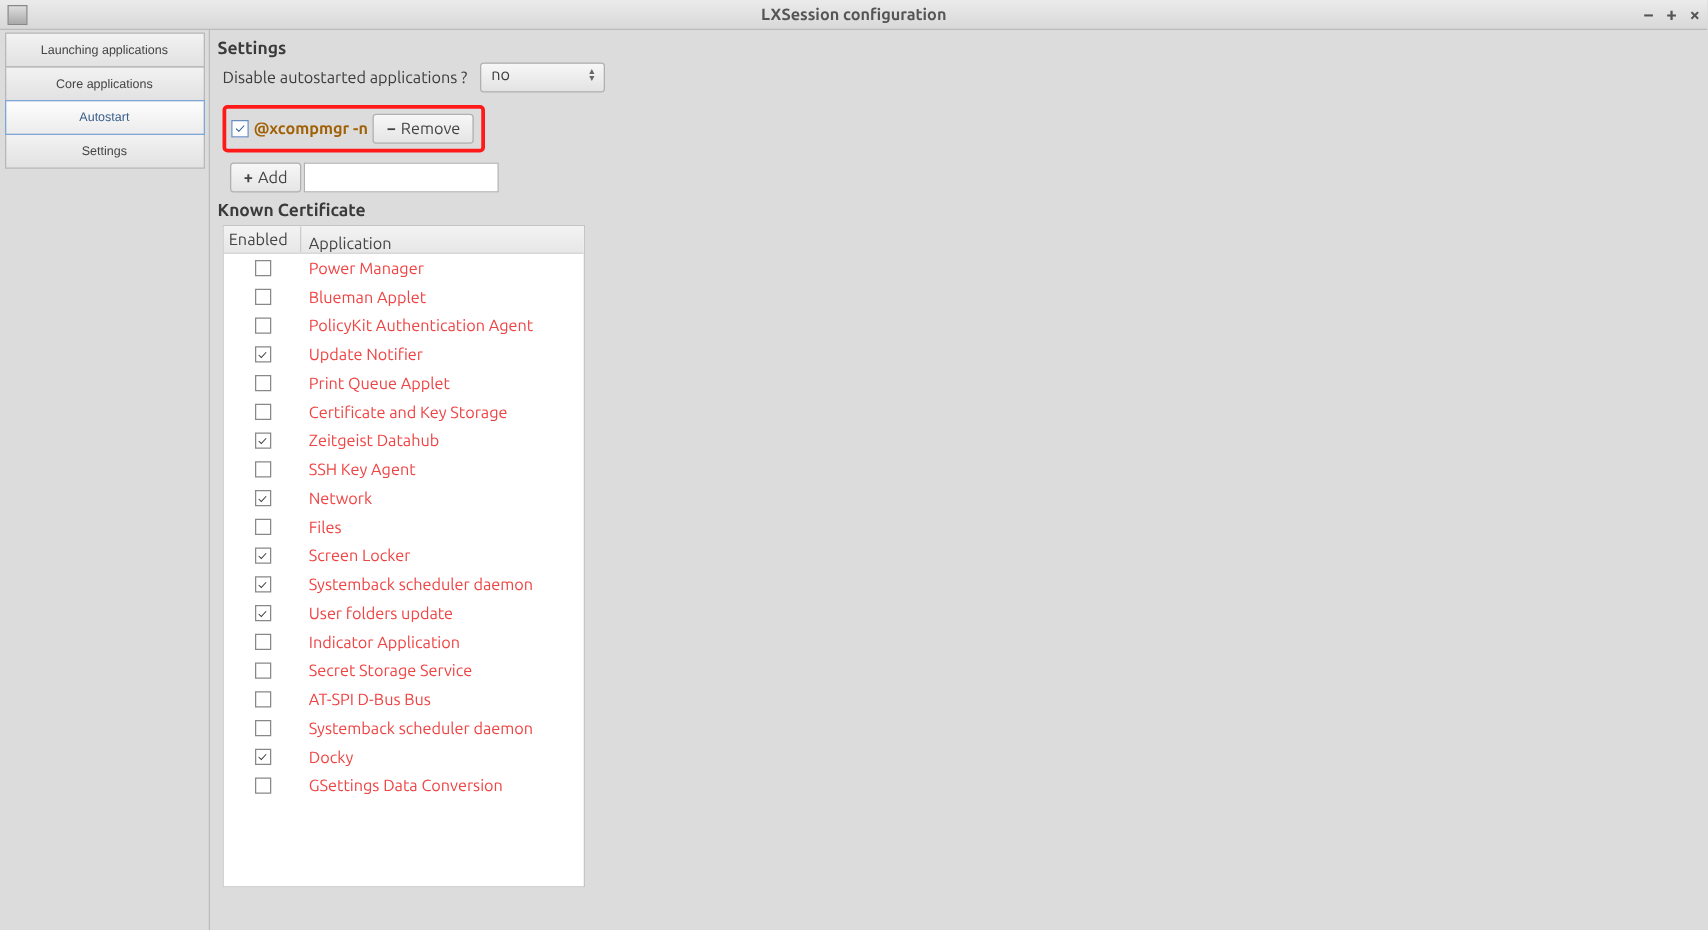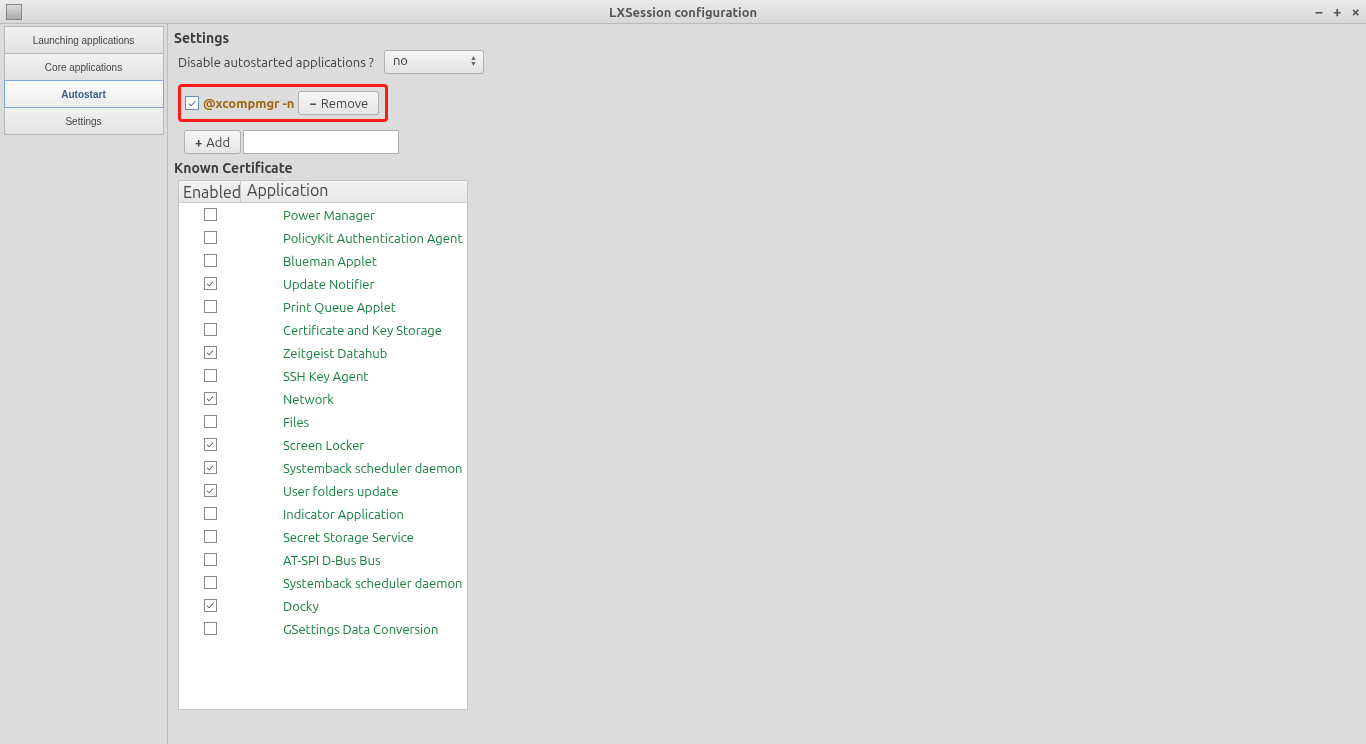--- a/index.html
+++ b/index.html
@@ -76,21 +76,20 @@
     font-size:10px;
     cursor:pointer;
   }
   .sidebar button.nav + button.nav { margin-top:-1px; }
   .sidebar button.nav.selected {
     background: linear-gradient(#fdfdfd,#ececec);
     border:1px solid #7ea7d8;
     color:#3a5f8a;
     position:relative;
     z-index:1;
-    font-weight:bold;
   }
   .main {
     flex:1;
     background:#dcdcdc;
     padding: 4px 0 0 6px;
     position:relative;
     min-height:0;
   }
   h4.section {
     margin: 2px 0 4px 0;
@@ -180,22 +179,22 @@
     background:#fff;
     border:1px solid #c5c5c5;
     height: 530px;
     overflow:hidden;
   }
   .table-header {
     display:flex;
     background:linear-gradient(#f3f3f3,#e7e7e7);
     border-bottom:1px solid #ccc;
     height:22px;
-    align-items:flex-start;
-    font-size:16px;
+    align-items:flex-end;
+    font-size:13px;
     color:#444;
   }
   .th-enabled { width:62px; text-align:left; padding-left:4px; border-right:1px solid #ccc; height:100%; display:flex;align-items:center;}
   .th-app { flex:1; padding-left:6px; }
   .table-body { }
   .trow {
     display:flex;
     align-items:center;
     height:23px;
   }
@@ -203,22 +202,21 @@
     width:62px;
     display:flex;
     justify-content:center;
   }
   .cell-app {
     flex:1;
     padding-left:6px;
     white-space:nowrap;
     overflow:hidden;
     font-size:13px;
-    color:#15803d;
-    margin-left:36px;
+    color:#ef4444;
   }
   .chk {
     width:13px;height:13px;
     border:1px solid #888;
     background:#fff;
     display:flex;
     align-items:center;
     justify-content:center;
     font-size:10px;
     color:#333;
@@ -289,27 +287,27 @@
             <div class="trow">
               <div class="cell-enabled">
                 <div class="chk"></div>
               </div>
               <div class="cell-app">Power Manager</div>
             </div>
             <div class="trow">
               <div class="cell-enabled">
                 <div class="chk"></div>
               </div>
+              <div class="cell-app">Blueman Applet</div>
+            </div>
+            <div class="trow">
+              <div class="cell-enabled">
+                <div class="chk"></div>
+              </div>
               <div class="cell-app">PolicyKit Authentication Agent</div>
-            </div>
-            <div class="trow">
-              <div class="cell-enabled">
-                <div class="chk"></div>
-              </div>
-              <div class="cell-app">Blueman Applet</div>
             </div>
             <div class="trow">
               <div class="cell-enabled">
                 <div class="chk">✓</div>
               </div>
               <div class="cell-app">Update Notifier</div>
             </div>
             <div class="trow">
               <div class="cell-enabled">
                 <div class="chk"></div>

